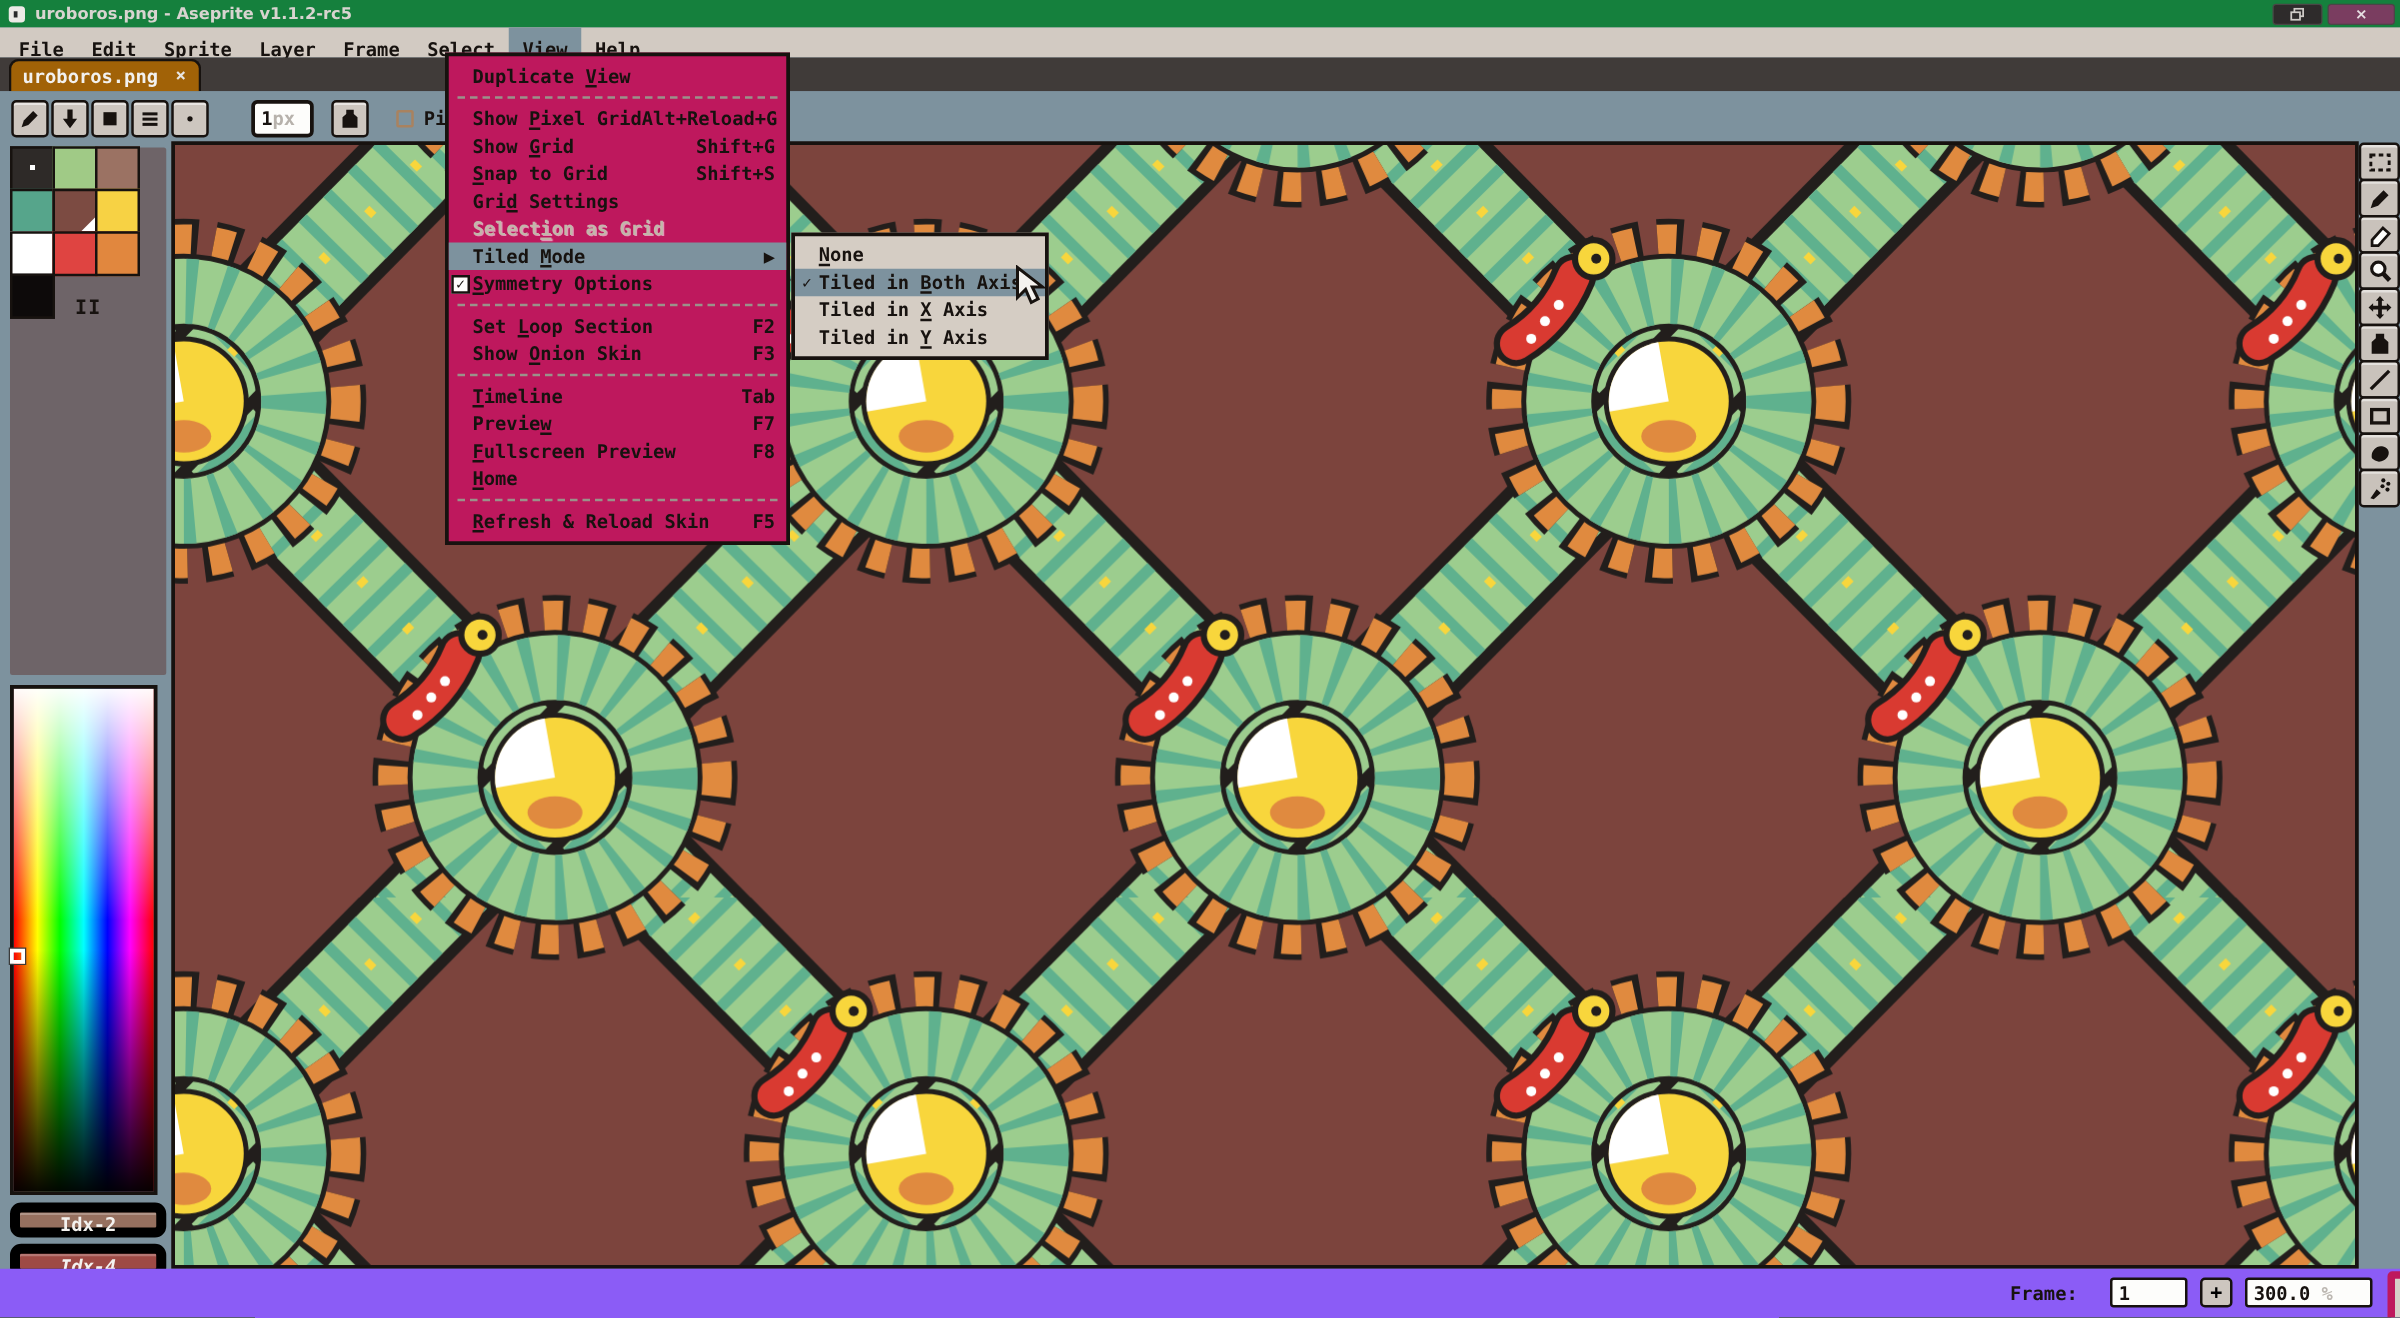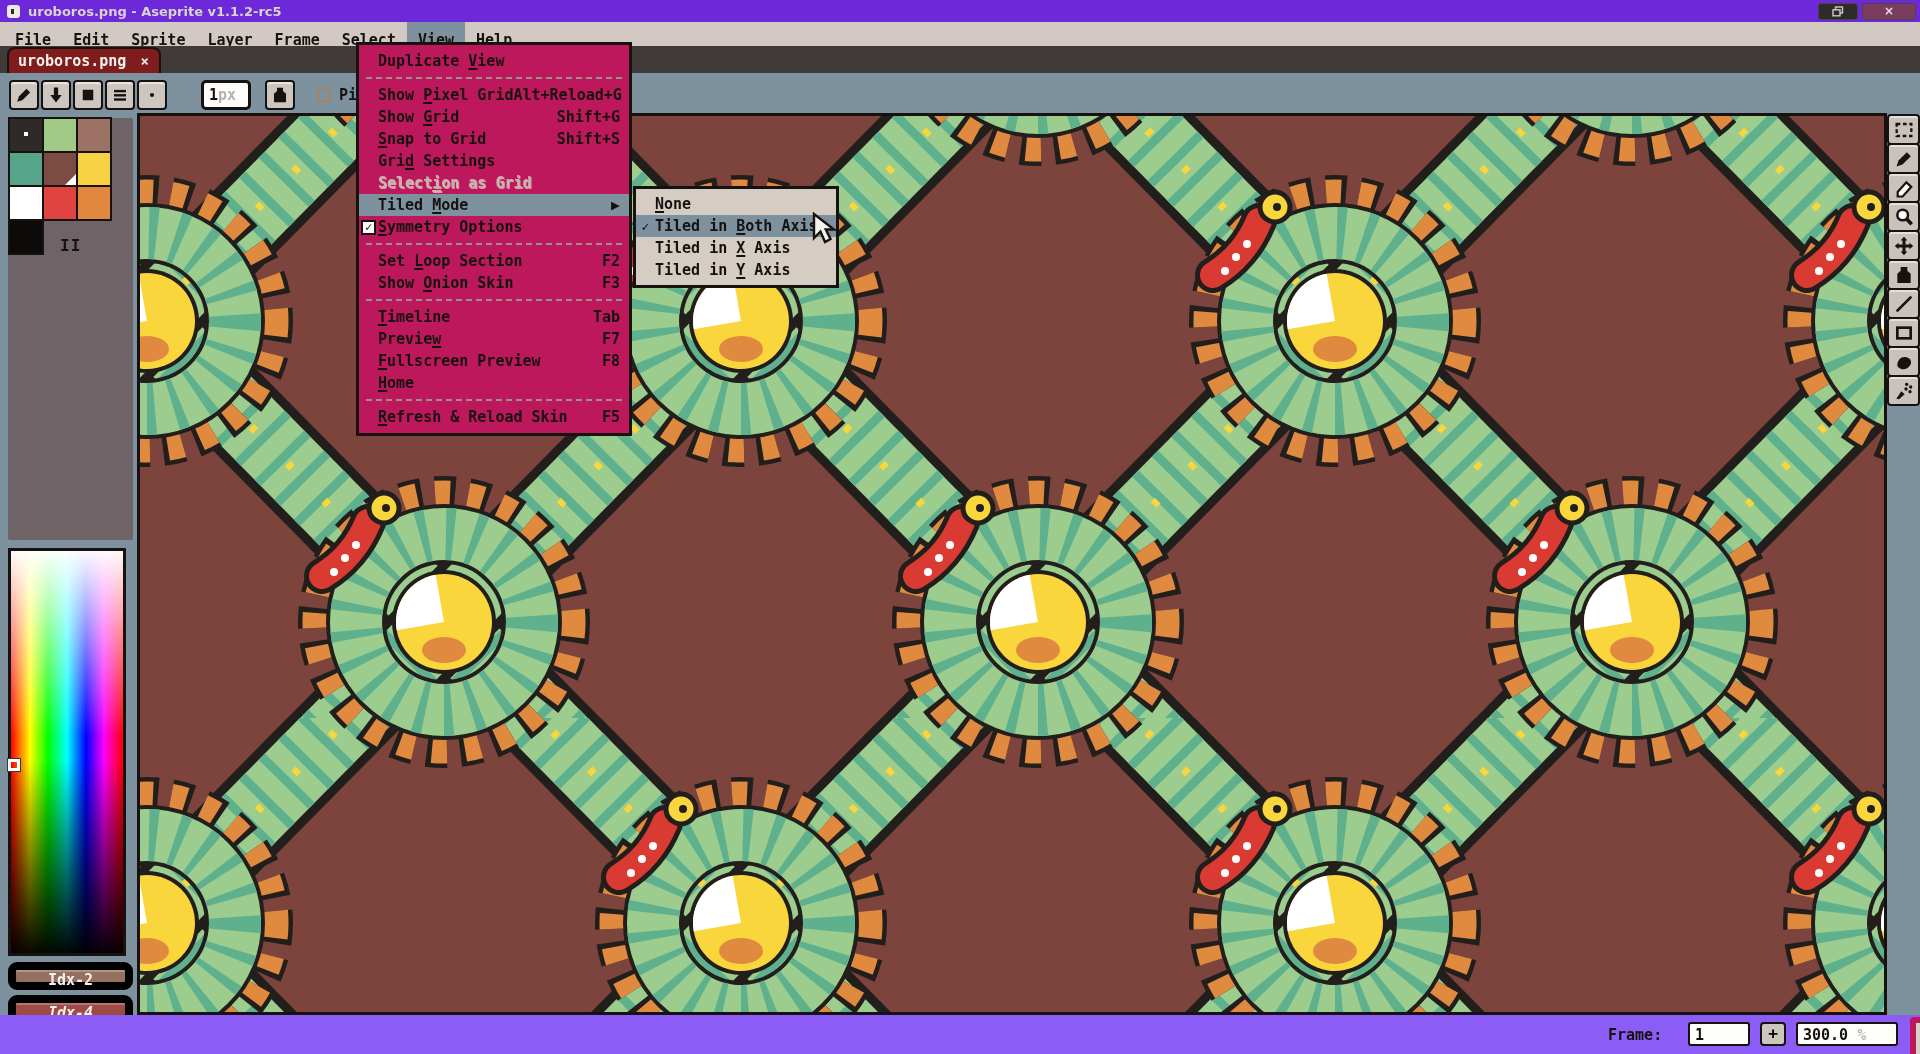--- a/index.html
+++ b/index.html
@@ -1,37 +1,37 @@
 <!DOCTYPE html>
 <html><head>
 <meta charset="utf-8">
 <style>
   html,body{margin:0;padding:0;background:#333;}
   .app{position:relative;width:1920px;height:1054px;overflow:hidden;background:#7d929e;
        font-family:"DejaVu Sans Mono",monospace;-webkit-font-smoothing:none;}
   
-  .titlebar{position:absolute;left:0;top:0;width:100%;height:22px;background:#6d28d9;
+  .titlebar{position:absolute;left:0;top:0;width:100%;height:22px;background:#15803d;
             display:flex;align-items:center;color:#d8d4d0;font:bold 13px "DejaVu Sans",sans-serif;}
   .app-icon{width:13px;height:13px;background:#eceae6;border-radius:3px;margin:0 8px 0 7px;position:relative;}
   .app-icon::after{content:"";position:absolute;left:4px;top:4px;width:3px;height:5px;background:#2a2a2a;}
   .titlebar .title{flex:0 0 auto;}
   .titlebar .spacer{flex:1;}
   .winbtn{height:17px;display:flex;align-items:center;justify-content:center;border:1px solid #4a4646;
           border-radius:3px;margin-right:4px;box-sizing:border-box;}
   .winbtn.restore{width:40px;background:#2e2b2b;}
   .winbtn.close{width:54px;background:#7a3d60;color:#e6dee2;font:bold 12px "DejaVu Sans",sans-serif;}
   
   .menubar{position:absolute;left:0;top:22px;width:100%;height:24px;background:#d2cac2;
            display:flex;align-items:stretch;padding-left:4px;box-sizing:border-box;}
   .mb-item{padding:12px 11px 0;font:bold 15px "DejaVu Sans Mono",monospace;color:#17120f;display:flex;align-items:center;}
   .mb-item.active{background:#7d929e;}
   .mn{text-decoration:underline;text-decoration-thickness:2px;text-underline-offset:2px;}
   
   .tabrow{position:absolute;left:0;top:46px;width:100%;height:27px;background:#403b39;}
-  .tab{position:absolute;left:7px;top:1px;height:26px;min-width:150px;background:#7f1d1d;
+  .tab{position:absolute;left:7px;top:1px;height:26px;min-width:150px;background:#a16207;
        border:2px solid #17120f;border-bottom:none;border-radius:8px 8px 0 0;box-sizing:border-box;
        display:flex;align-items:center;gap:14px;padding:0 10px 0 9px;
        color:#f2f1ef;font:bold 15px "DejaVu Sans Mono",monospace;}
   .tabclose{color:#e8e6e3;font:bold 14px "DejaVu Sans Mono",monospace;}
   
   .contextbar{position:absolute;left:0;top:73px;width:100%;height:43px;background:#7d929e;
               display:flex;align-items:center;padding-left:9px;box-sizing:border-box;}
   .cbtn{width:30px;height:30px;background:#cdc6bf;border:2px solid #17120f;border-radius:4px;
         box-sizing:border-box;display:flex;align-items:center;justify-content:center;margin-right:2px;
         box-shadow:inset 0 2px 0 rgba(255,255,255,.55);}

